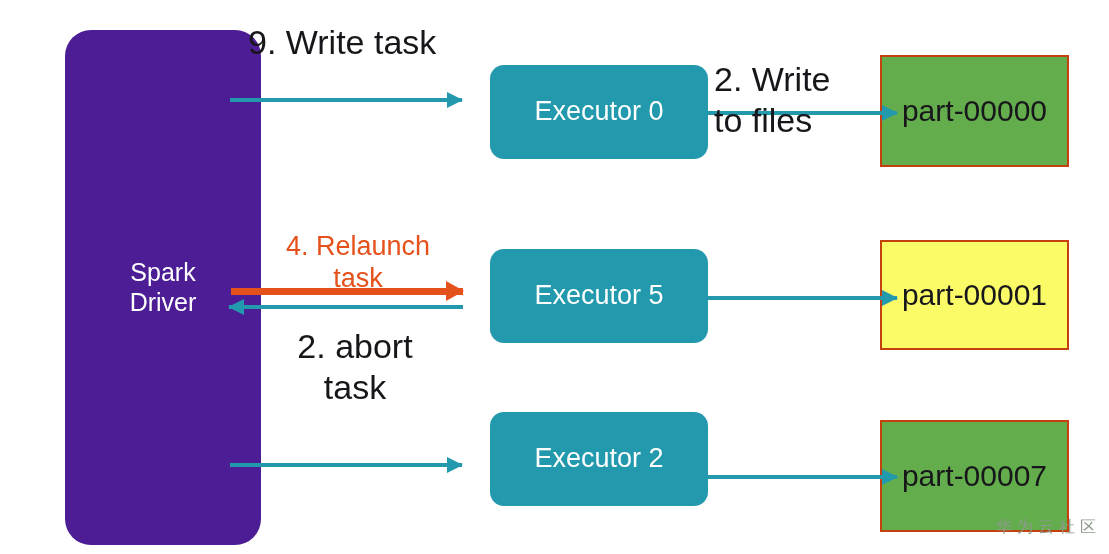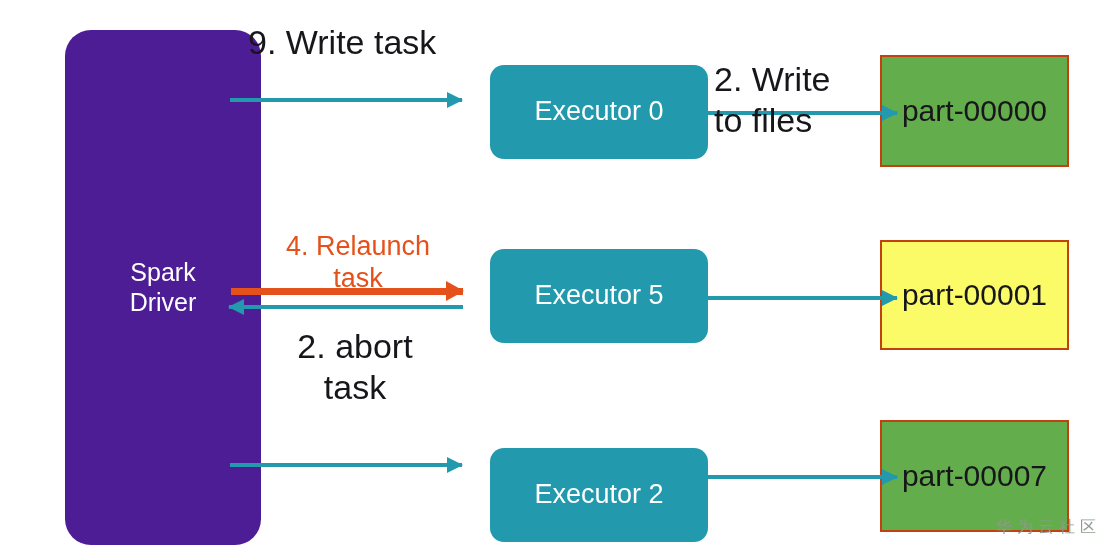--- a/index.html
+++ b/index.html
@@ -44,21 +44,21 @@
     width: 218px;
     height: 94px;
     background: #2299ad;
     border-radius: 14px;
     color: #ffffff;
     font-size: 27px;
     left: 460px;
   }
   #exec0 { top: 65px; }
   #exec1 { top: 249px; }
-  #exec2 { top: 448px; }
+  #exec2 { top: 412px; }
   
   .filebox {
     left: 850px;
     width: 189px;
     height: 112px;
     border: 2px solid #c2410c;
     color: #17161a;
     font-size: 30px;
   }
   #file0 { top: 55px;  background: #64ad4c; }

